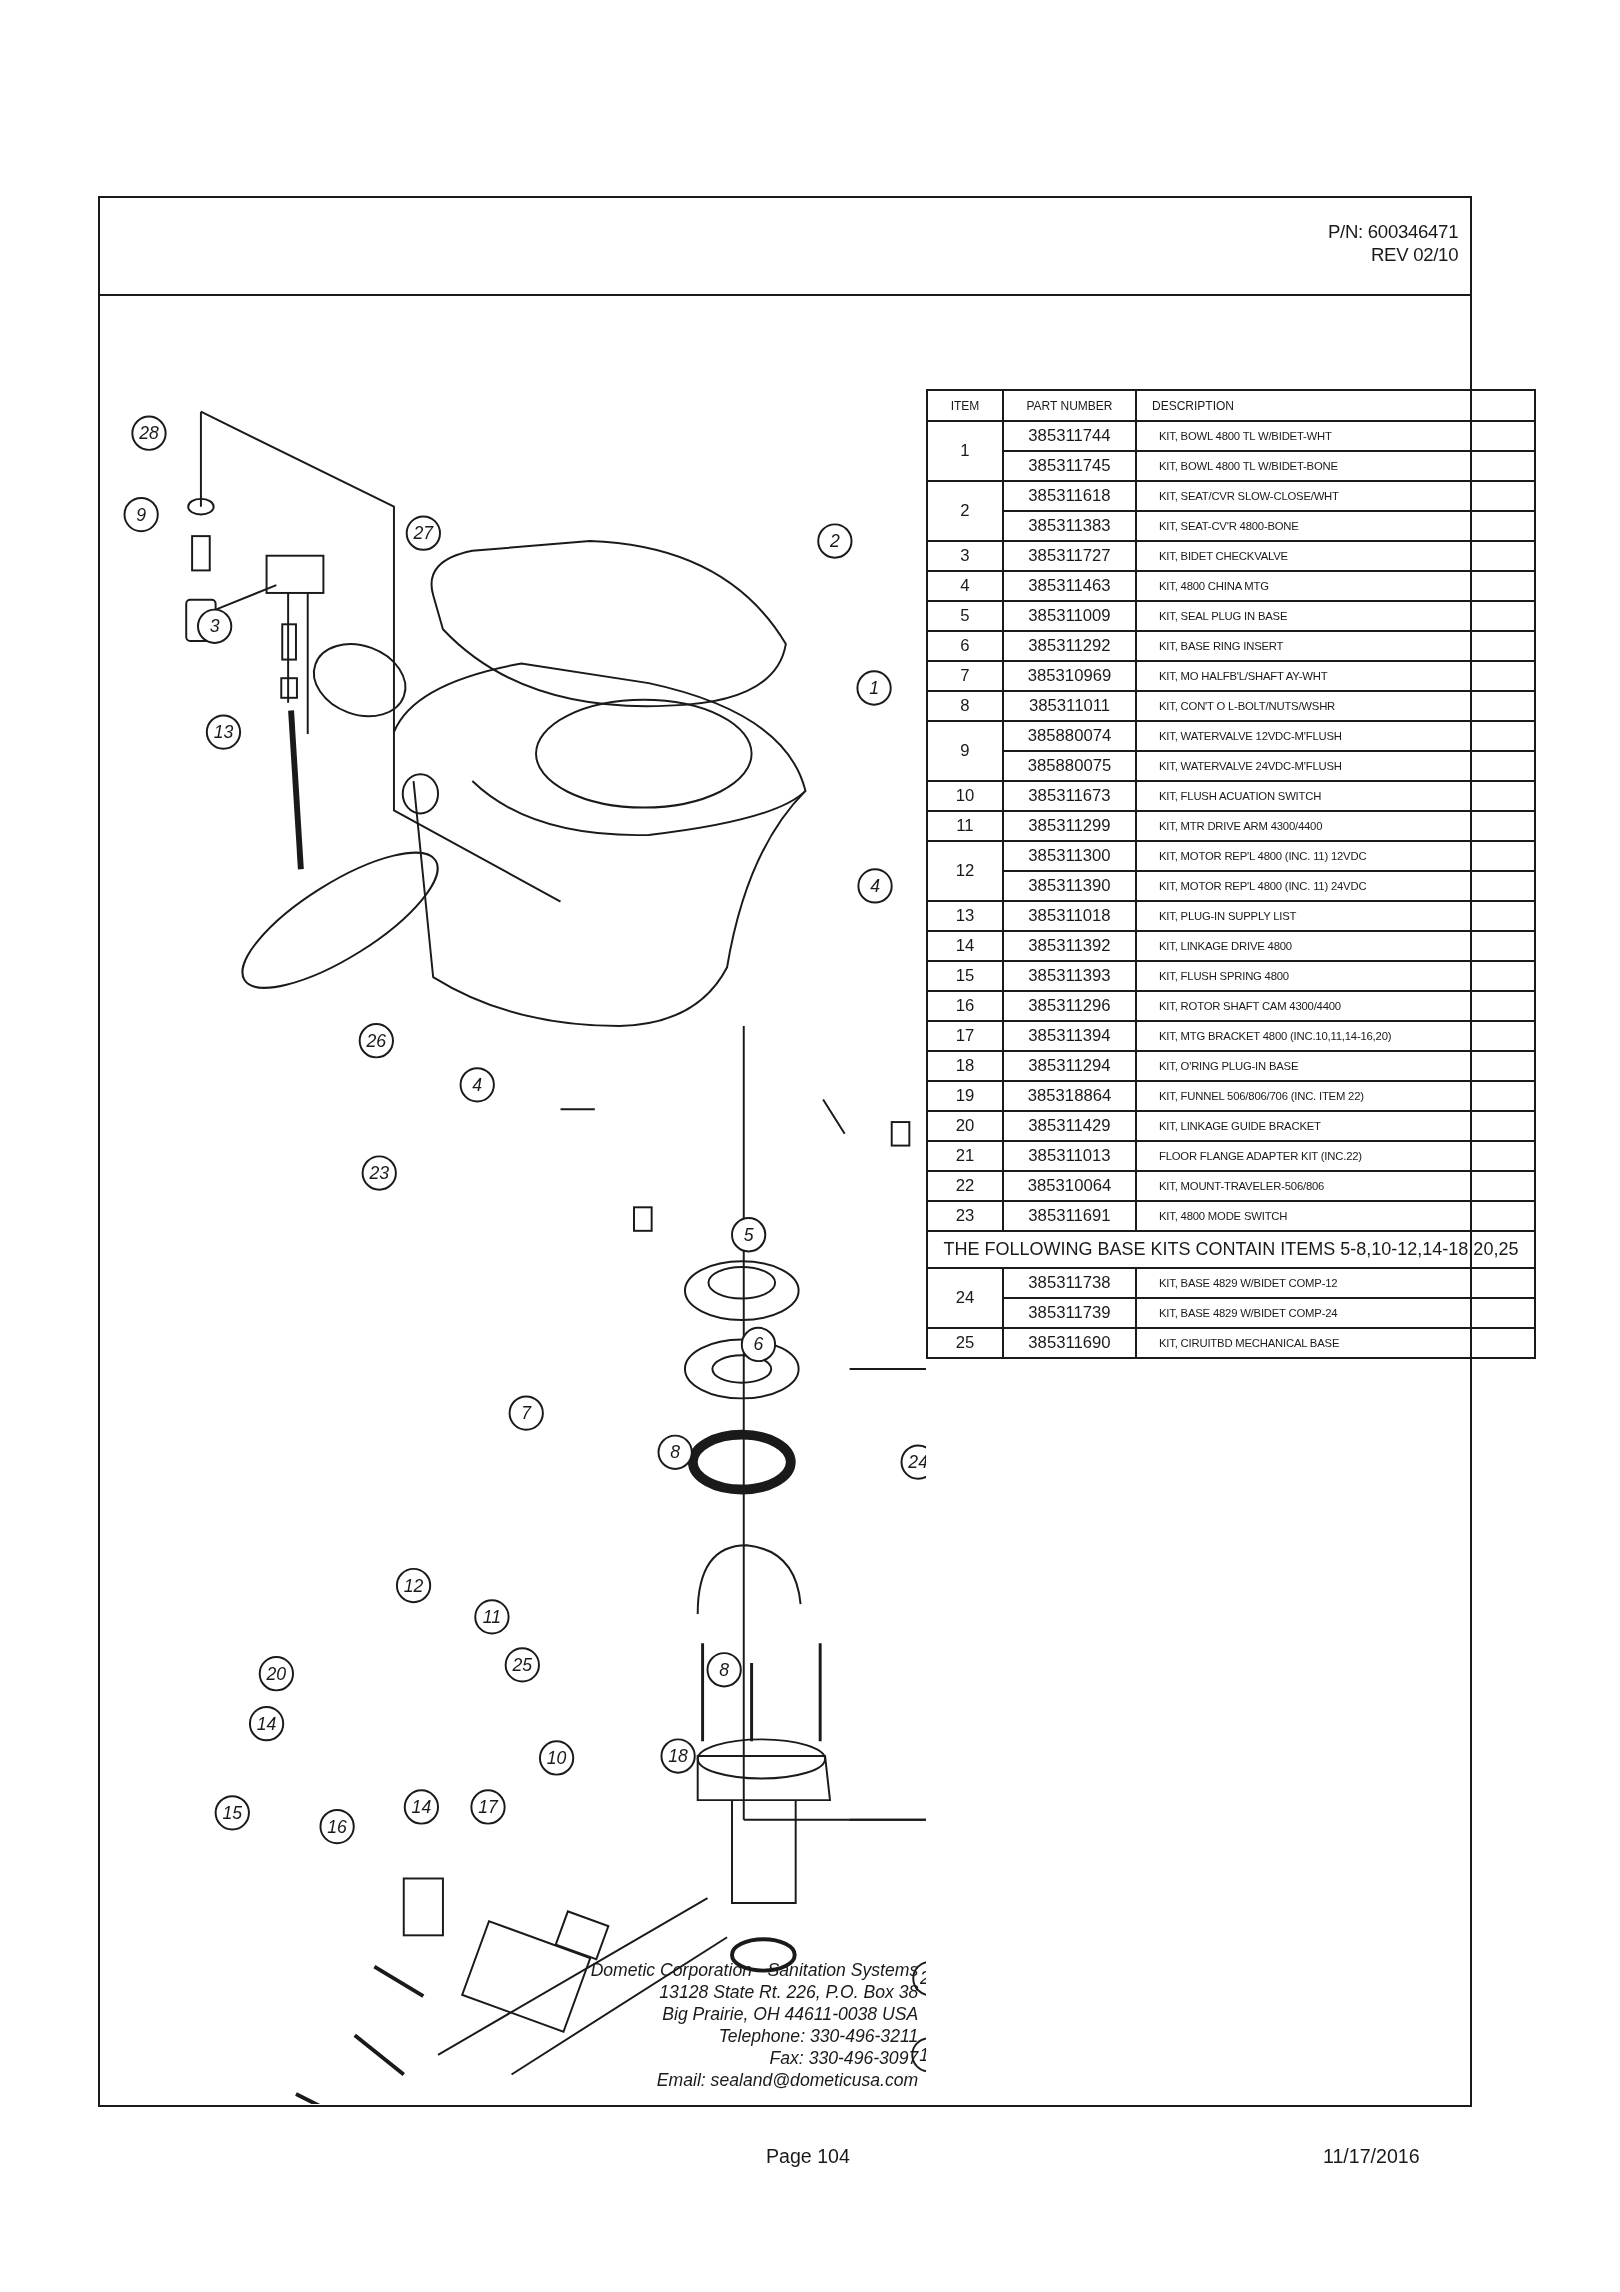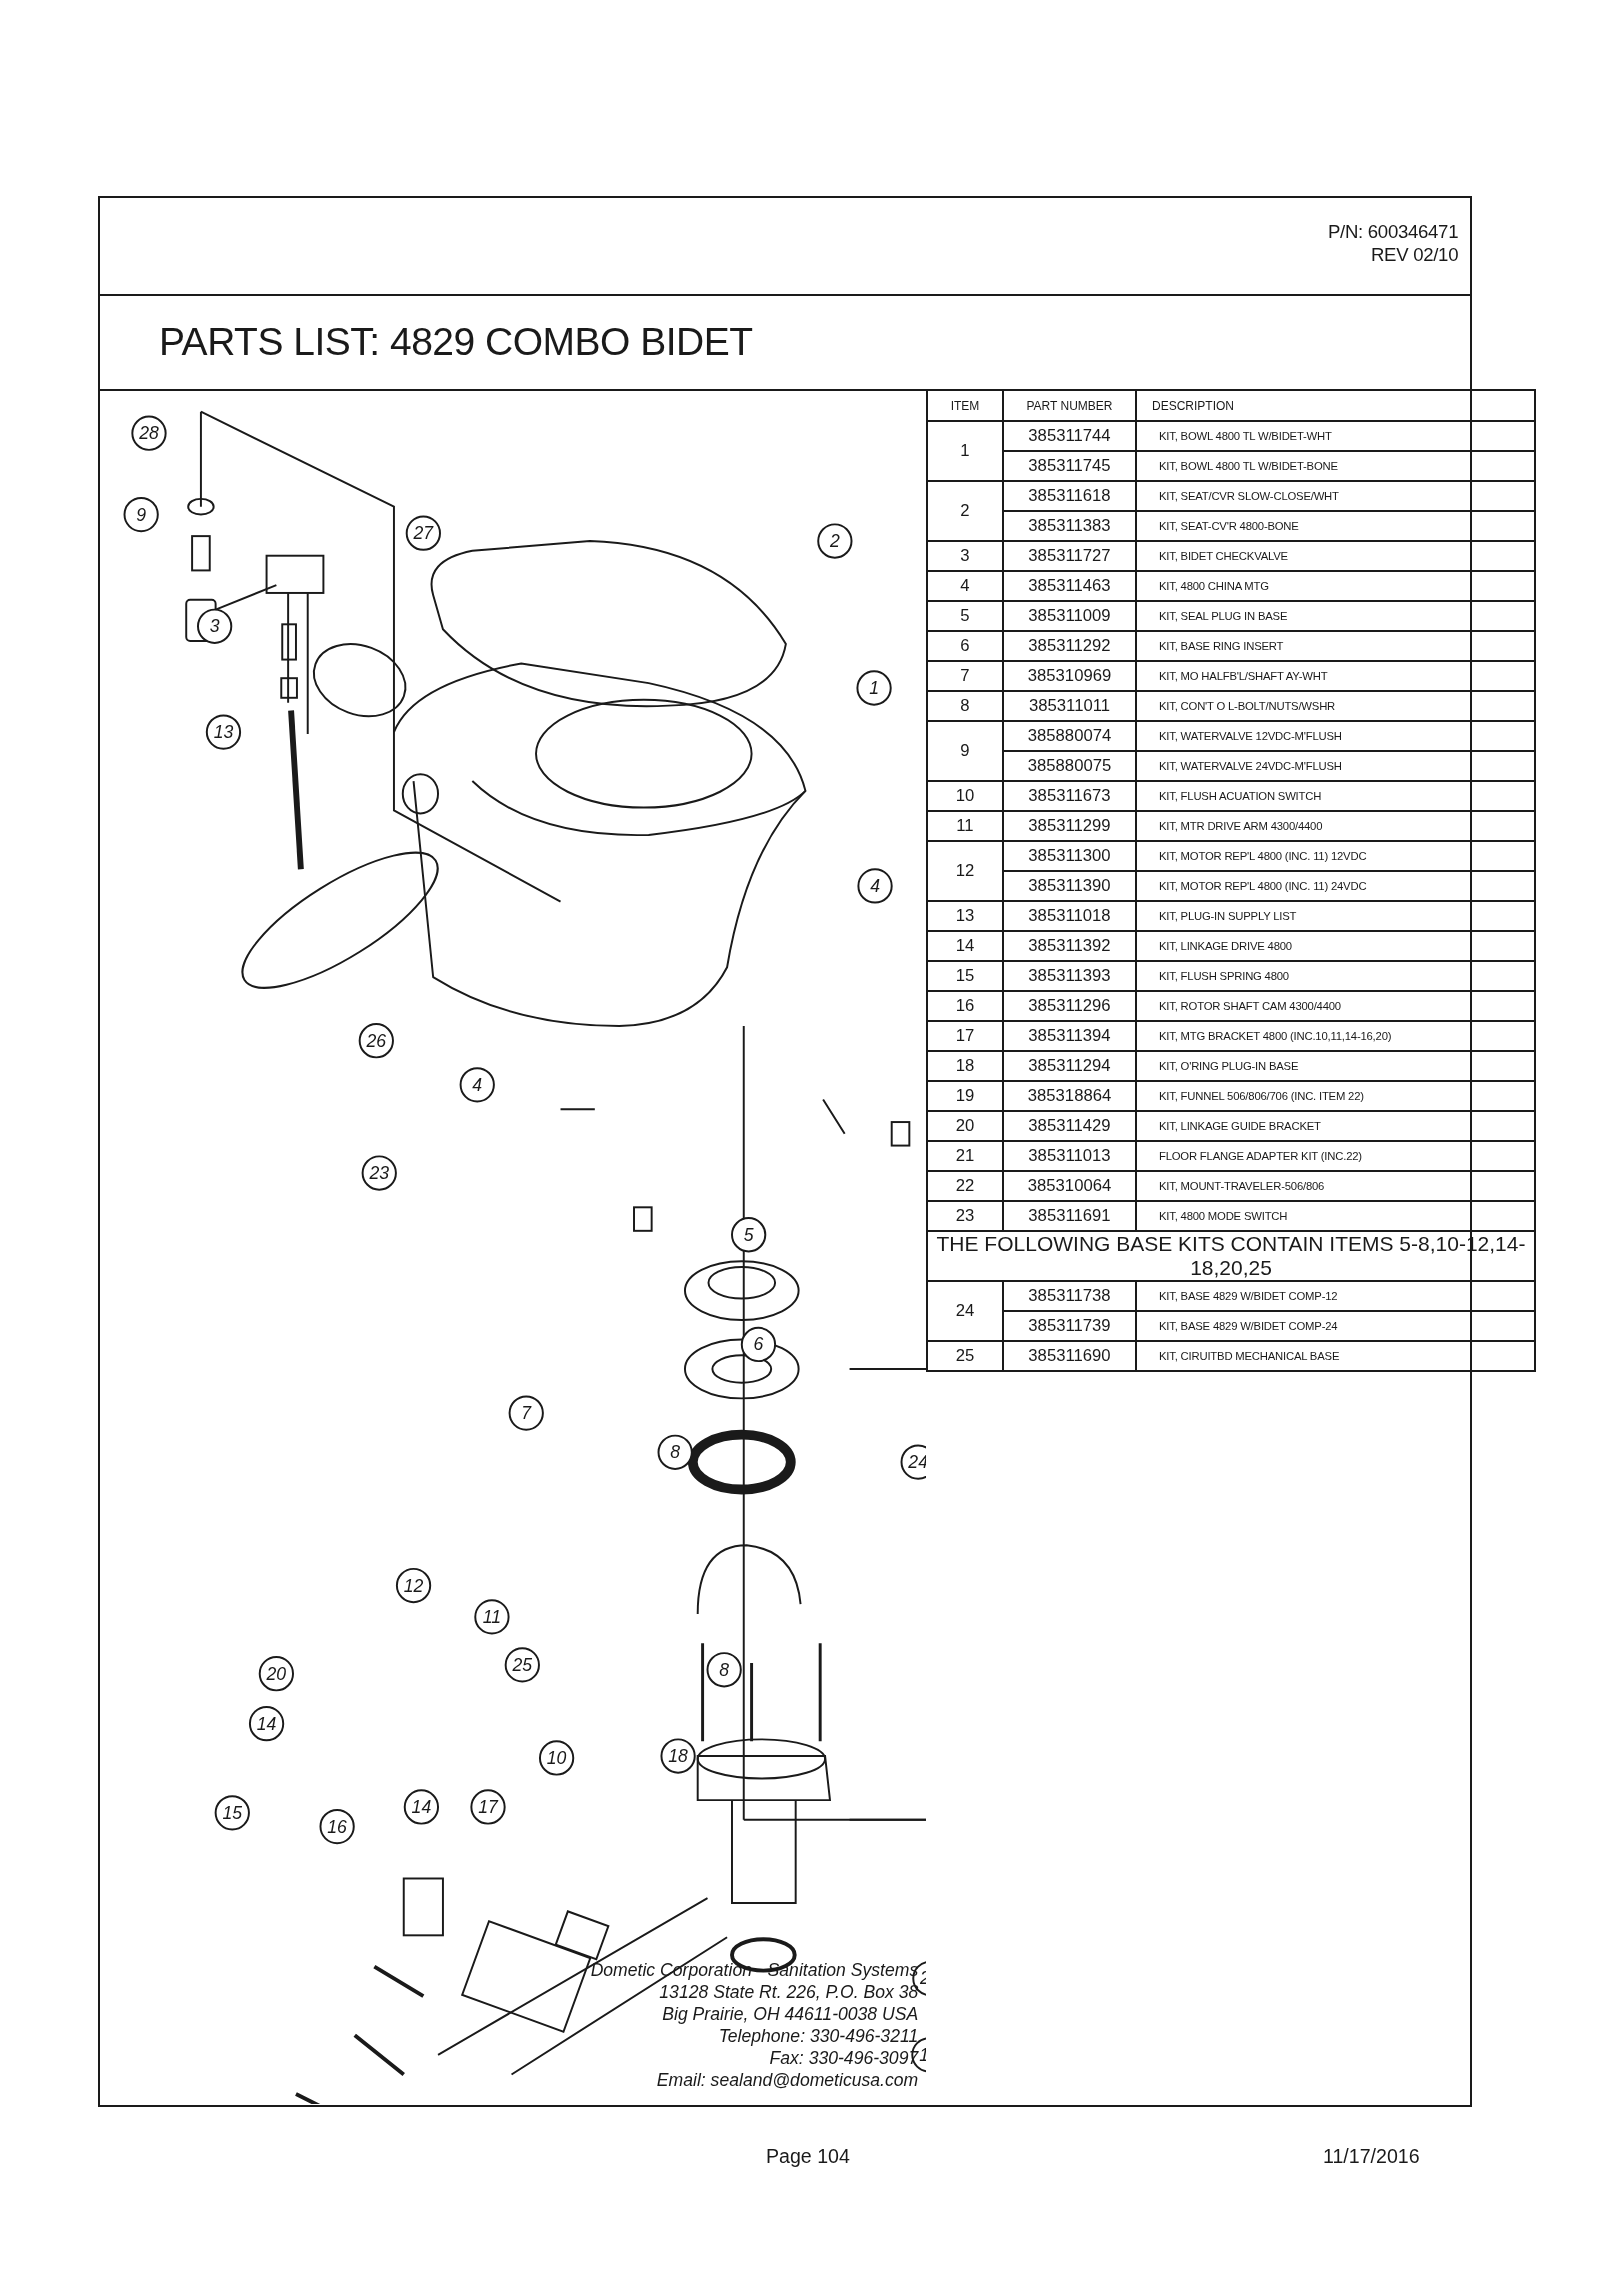--- a/index.html
+++ b/index.html
@@ -12,39 +12,36 @@
   .table-wrap { position: absolute; left: 826px; top: 191px; width: 610px; }
   table { border-collapse: collapse; width: 610px; table-layout: fixed; }
   td, th { border: 2px solid #1a1a1a; padding: 0; font-weight: normal; }
   th { height: 29px; font-size: 12px; }
   th.c-item { width: 74px; }
   th.c-part { width: 131px; text-align: center; }
   th.c-desc { text-align: left; padding-left: 15px; }
   td.item { text-align: center; font-size: 16.7px; }
   td.part { text-align: center; font-size: 16.7px; height: 28px; }
   td.desc { font-size: 11.3px; padding-left: 22px; letter-spacing: -0.2px; white-space: nowrap; }
-  td.note { text-align: center; font-size: 21px; height: 35px; margin-left: 47px; }
+  td.note { text-align: center; font-size: 18px; height: 35px; margin-left: 47px; }
   .diagram { position: absolute; left: 0; top: 191px; width: 826px; height: 1715px; font-style: italic; }
   .company { position: absolute; right: 7.8px; bottom: 13px; text-align: right; font-size: 17.6px; line-height: 22px; }
   .footer-page { position: absolute; left: 766px; top: 2145px; font-size: 19.6px; }
   .footer-date { position: absolute; left: 1323px; top: 2145px; font-size: 19.6px; }
   svg text { font-family: "Liberation Sans", sans-serif; }
 </style>
 </head>
 <body>
 
 <div class="frame">
   <div class="hdr">
     <div class="pn">
       <div>P/N:  600346471</div>
       <div>REV 02/10</div>
     </div>
-  </div>
-  <div class="titlebar">
-    <div class="title">PARTS LIST:  4829 COMBO BIDET</div>
   </div>
 
   <div class="diagram">
     <svg width="826" height="1715" viewBox="0 0 843 1750" fill="none" stroke="#1a1a1a" stroke-width="2">
 
       <path d="M103,23 V120 M103,23 L300,120 V430 L470,523"></path>
 
       <ellipse cx="103" cy="120" rx="13" ry="8"></ellipse>
       <rect x="94" cy="0" y="150" width="18" height="35"></rect>
 

